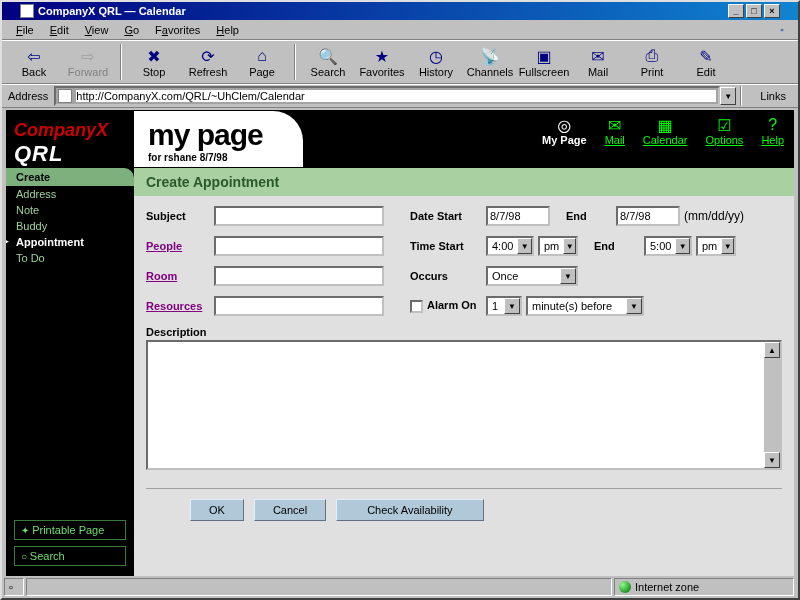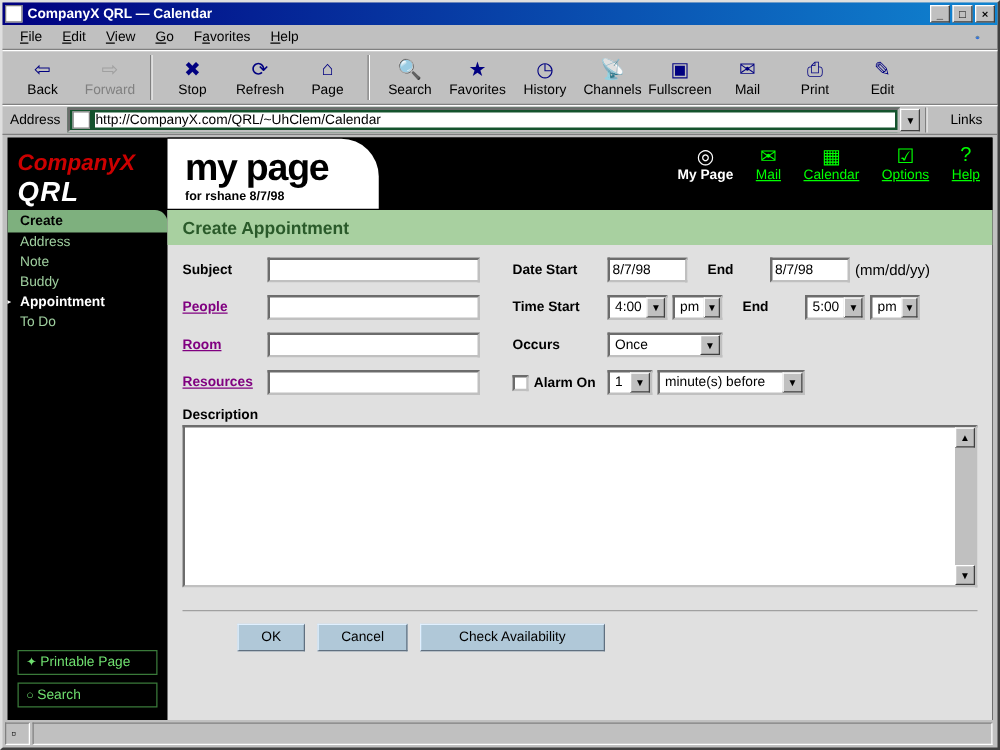--- a/index.html
+++ b/index.html
@@ -1,39 +1,39 @@
 <!DOCTYPE html>
 <html><head>
 <meta charset="utf-8">
 <style>
 * { box-sizing: border-box; margin: 0; padding: 0; font-family: "MS Sans Serif", Tahoma, sans-serif; font-size: 11px; }
 body { background: #008080; width: 800px; height: 600px; overflow: hidden; }
 
 
 .window { width: 800px; height: 600px; background: #c0c0c0; border: 2px solid; border-color: #dfdfdf #404040 #404040 #dfdfdf; position: relative; }
-.titlebar { height: 18px; background: linear-gradient(to right, #000080, #1084d0); color: #fff; display: flex; align-items: center; padding: 0 2px; }
+.titlebar { height: 18px; background: linear-gradient(to right, #000080, #1084d0); color: #fff; display: flex; align-items: center; padding: 0 18px; }
 .titlebar .ticon { width: 14px; height: 14px; background: #fff; border: 1px solid #808080; margin-right: 4px; }
 .titlebar .ttext { flex: 1; font-weight: bold; }
 .titlebar .wbtn { width: 16px; height: 14px; background: #c0c0c0; border: 1px solid; border-color: #fff #404040 #404040 #fff; margin-left: 2px; display: flex; align-items: center; justify-content: center; font-size: 9px; font-weight: bold; color: #000; cursor: default; }
 
 .menubar { height: 20px; display: flex; align-items: center; padding: 0 6px; border-bottom: 1px solid #808080; }
 .menubar span { padding: 2px 8px; cursor: default; }
 .menubar span u { text-decoration: underline; }
 .menubar .ielogo { margin-left: auto; width: 20px; height: 16px; display: flex; align-items: center; justify-content: center; }
 
 .toolbar { height: 44px; display: flex; align-items: center; padding: 2px 6px; border-top: 1px solid #fff; border-bottom: 1px solid #808080; gap: 2px; }
 .tbtn { display: flex; flex-direction: column; align-items: center; justify-content: center; width: 52px; height: 40px; cursor: default; }
 .tbtn.disabled { color: #808080; }
 .tbtn .ticon2 { width: 20px; height: 20px; display: flex; align-items: center; justify-content: center; font-size: 16px; color: #000080; }
 .tbtn.disabled .ticon2 { color: #a0a0a0; }
 .tsep { width: 2px; height: 36px; border-left: 1px solid #808080; border-right: 1px solid #fff; margin: 0 4px; }
 
 .addrbar { height: 24px; display: flex; align-items: center; padding: 2px 6px; border-top: 1px solid #fff; border-bottom: 1px solid #808080; }
 .addrbar .albl { margin-right: 6px; }
-.addrbar .afield { flex: 1; height: 20px; background: #14532d; border: 2px inset #c0c0c0; display: flex; align-items: center; padding: 0 2px; }
+.addrbar .afield { flex: 1; height: 20px; background: #a3a3a3; border: 2px inset #c0c0c0; display: flex; align-items: center; padding: 0 2px; }
 .addrbar .afield .aicon { width: 14px; height: 14px; background: #fff; border: 1px solid #808080; margin-right: 4px; }
 .addrbar .afield input { flex: 1; border: none; outline: none; font-size: 11px; }
 .addrbar .ddbtn { width: 16px; height: 18px; background: #c0c0c0; border: 1px solid; border-color: #fff #404040 #404040 #fff; display: flex; align-items: center; justify-content: center; font-size: 8px; }
 .addrbar .links { margin-left: 8px; padding: 0 6px; }
 
 
 .viewport { position: absolute; top: 108px; left: 4px; right: 4px; bottom: 22px; background: #000; overflow: hidden; }
 
 .brand { position: absolute; left: 0; top: 0; width: 128px; padding: 10px 8px; color: #fff; }
 .brand .bx { color: #cc0000; font-weight: bold; font-size: 18px; font-style: italic; }
@@ -312,14 +312,18 @@
         </div>
       </div>
     </div>
   </div>
 
   <div class="statusbar">
     <div class="sp sp1">
         <span>▫</span>
       </div>
     <div class="sp sp2"></div>
+    <div class="sp sp3">
+        <span class="gicon"></span>
+        <span>Internet zone</span>
+      </div>
   </div>
 </div>
 
 </body></html>

